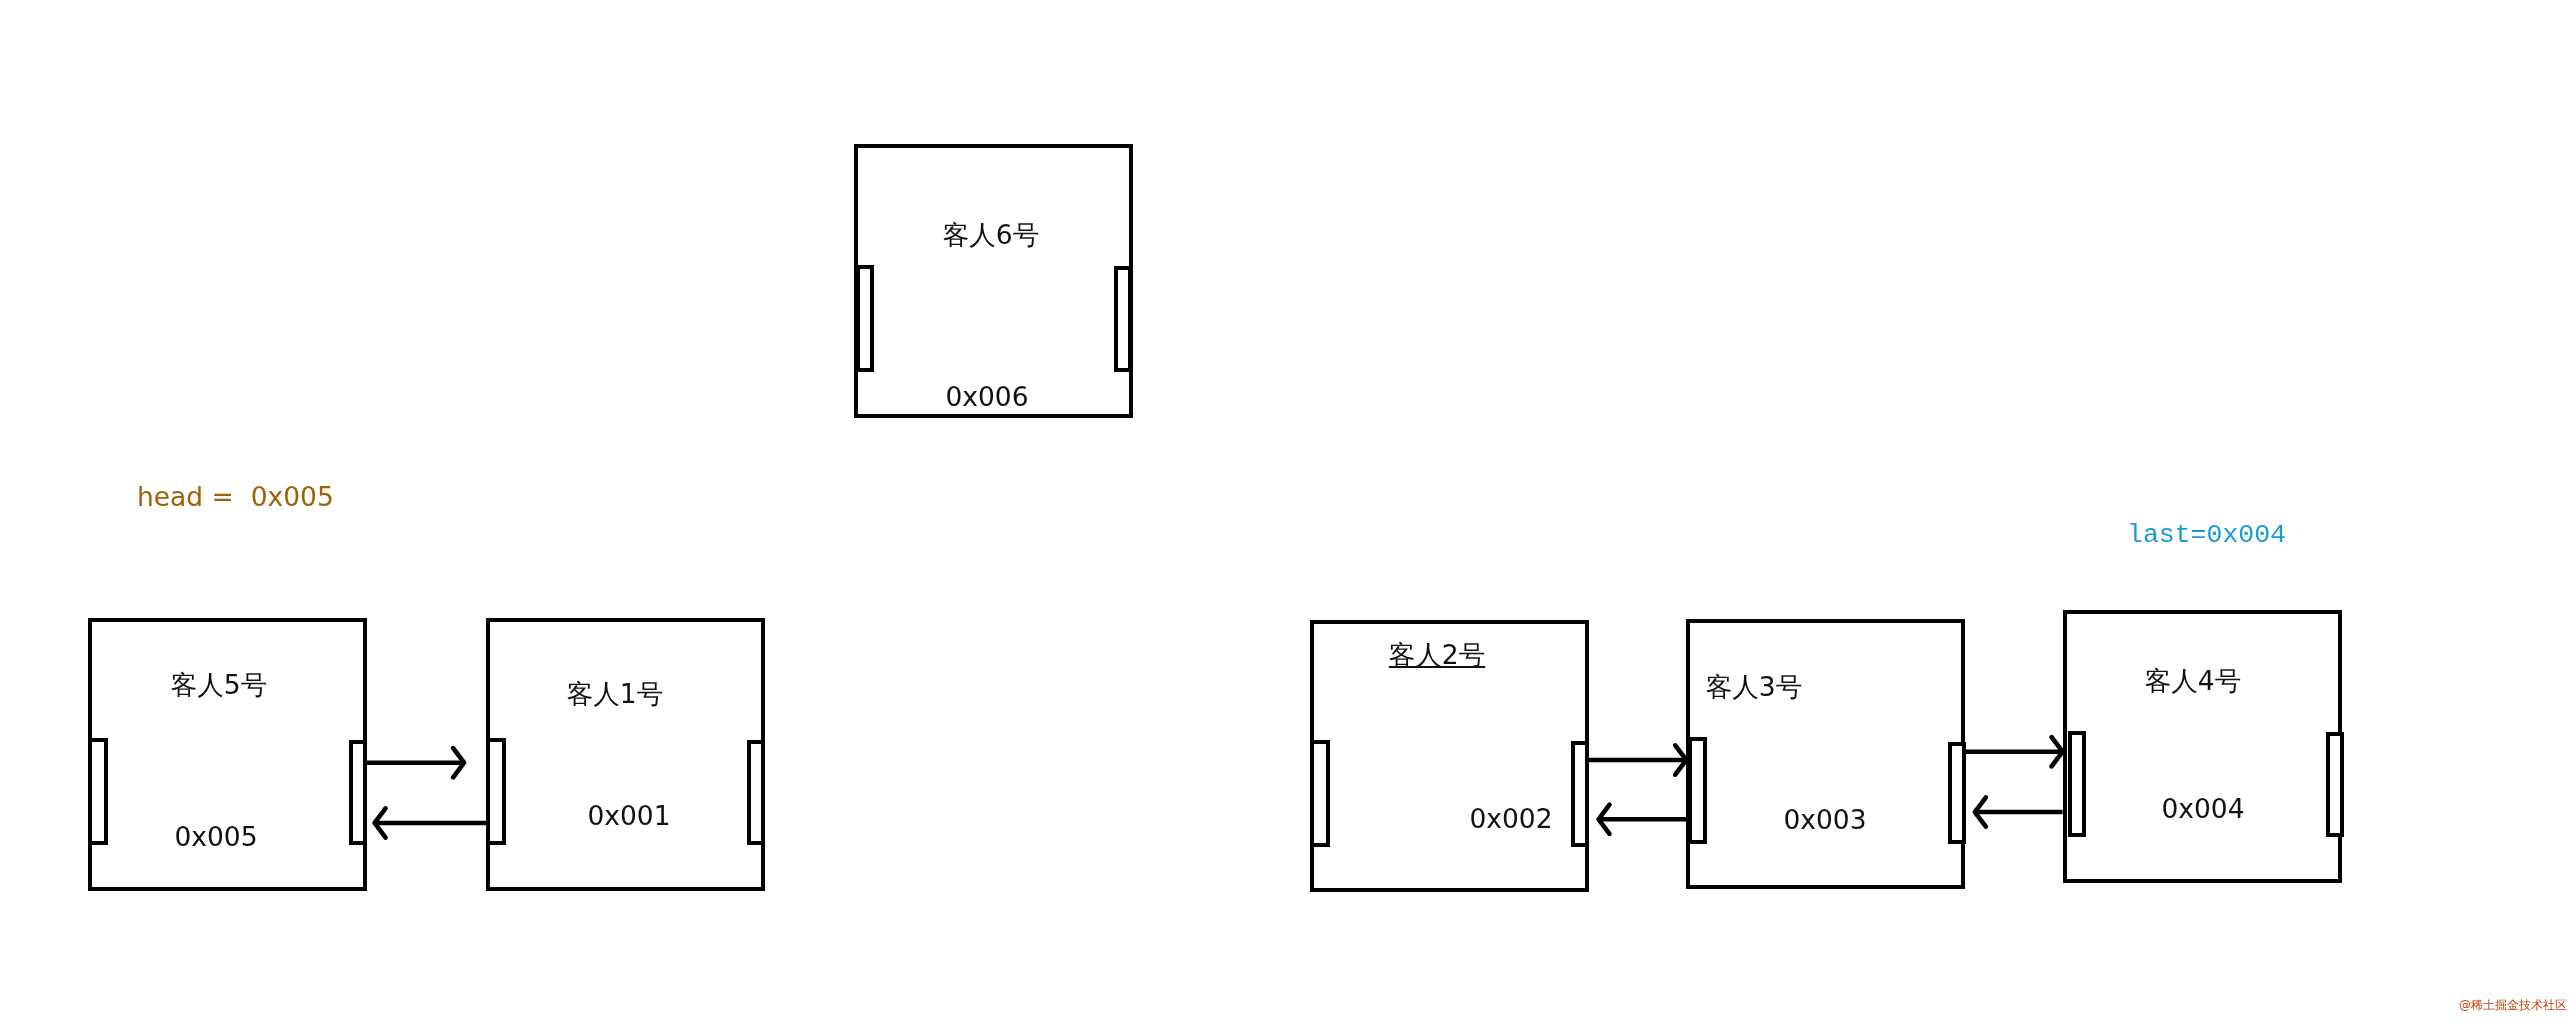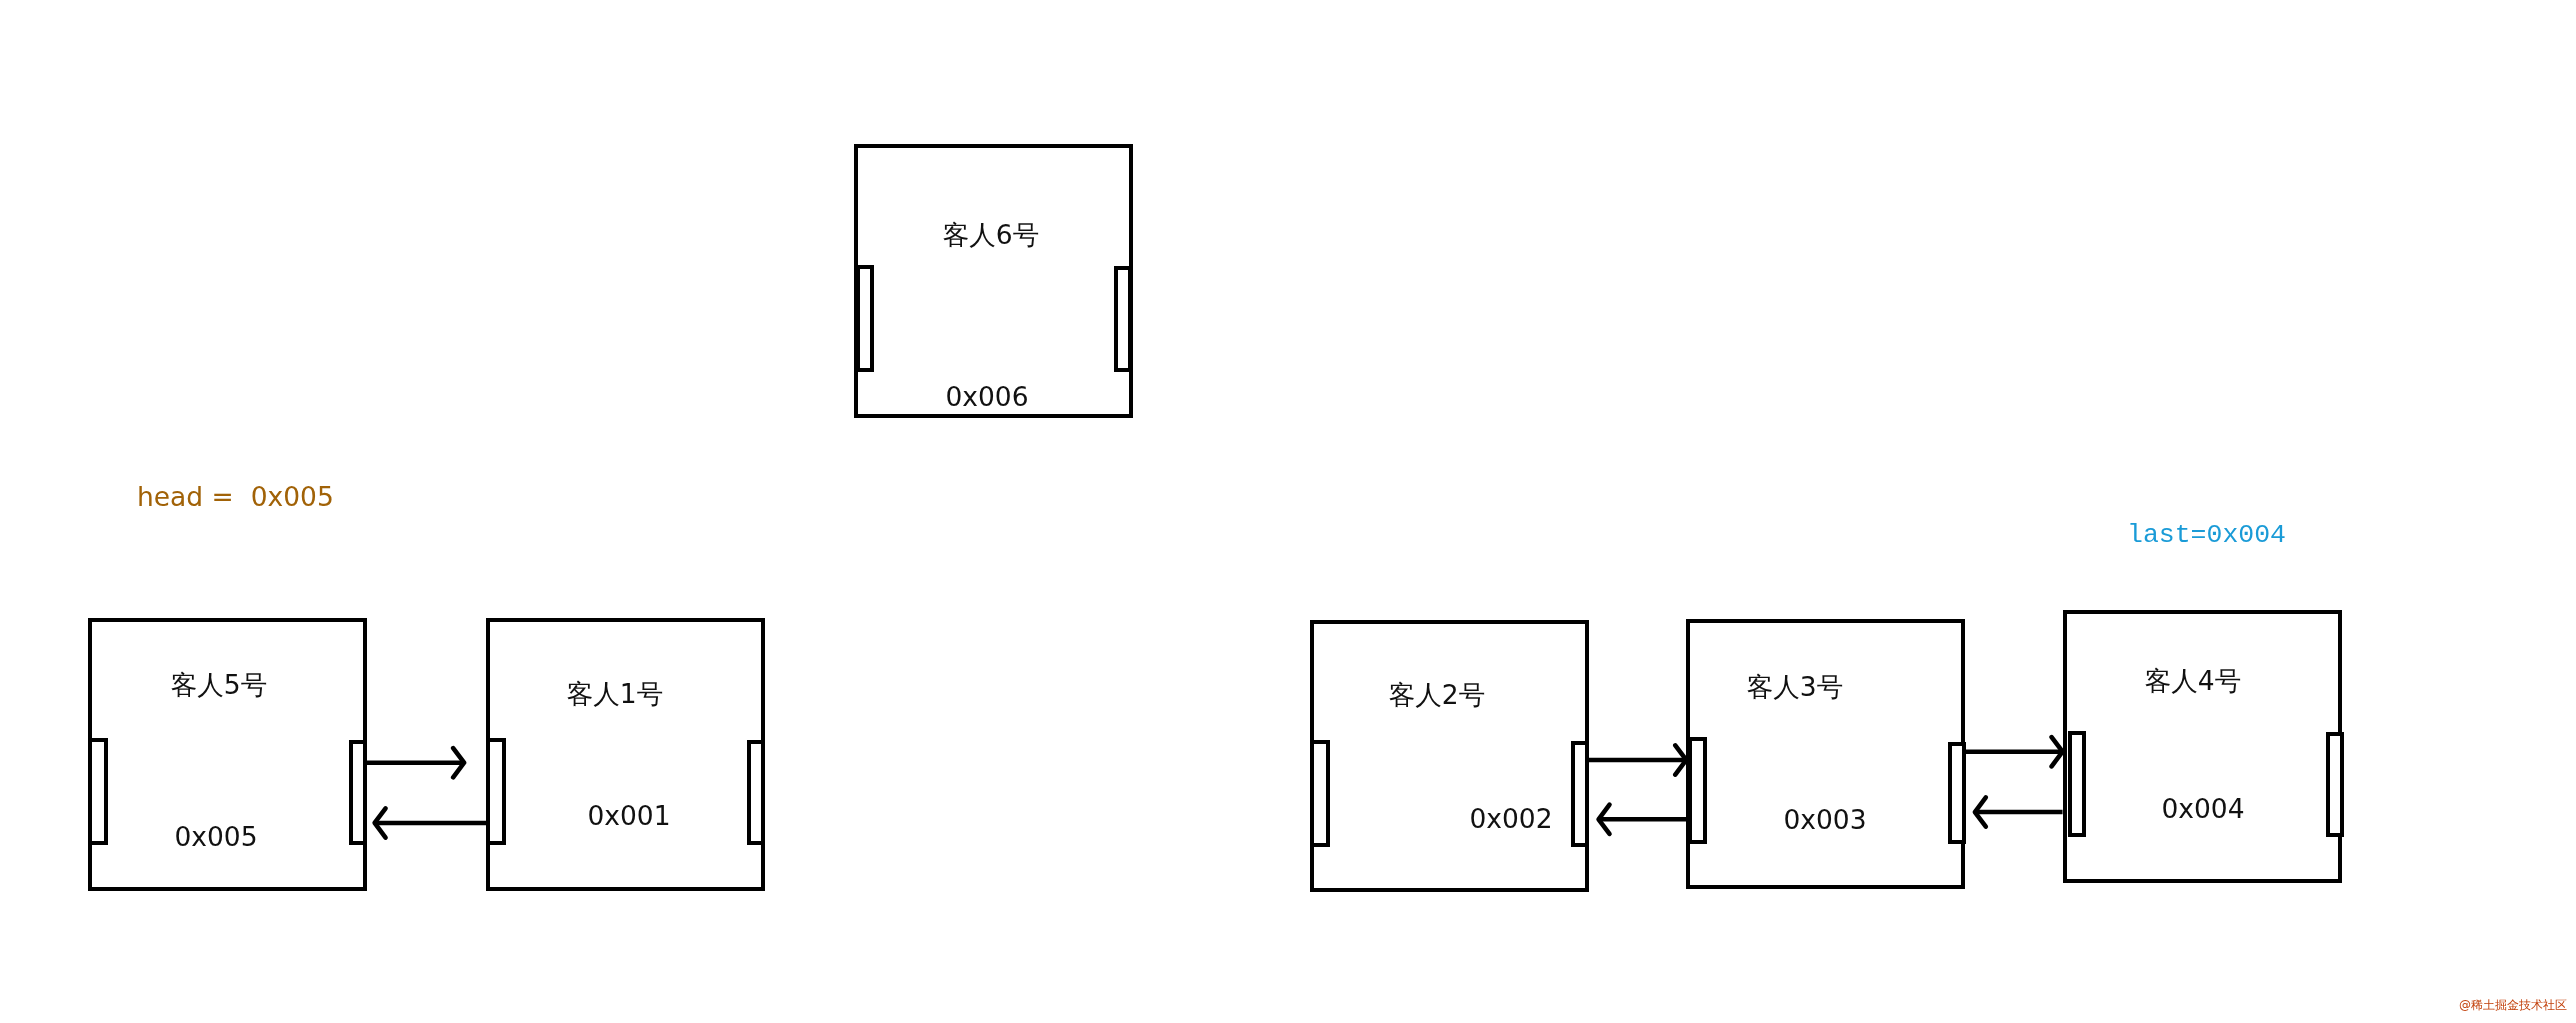--- a/index.html
+++ b/index.html
@@ -32,26 +32,26 @@
       <span class="title" style="left: 219px; top: 685px;">客人5号</span>
       <span class="addr" style="left: 216px; top: 836px;">0x005</span>
       <div class="node" style="left: 486px; top: 618px; width: 279px; height: 273px;"></div>
       <div class="handle" style="left: 486px; top: 738px; width: 20px; height: 107px;"></div>
       <div class="handle" style="left: 747px; top: 740px; width: 18px; height: 105px;"></div>
       <span class="title" style="left: 615px; top: 694px;">客人1号</span>
       <span class="addr" style="left: 629px; top: 815px;">0x001</span>
       <div class="node" style="left: 1310px; top: 620px; width: 279px; height: 272px;"></div>
       <div class="handle" style="left: 1310px; top: 740px; width: 20px; height: 107px;"></div>
       <div class="handle" style="left: 1571px; top: 741px; width: 18px; height: 106px;"></div>
-      <span class="title" style="left: 1437px; top: 695px;">客人2号</span>
+      <span class="title" style="left: 1437px; top: 655px; text-decoration: underline;">客人2号</span>
       <span class="addr" style="left: 1511px; top: 818px;">0x002</span>
       <div class="node" style="left: 1686px; top: 619px; width: 279px; height: 270px;"></div>
       <div class="handle" style="left: 1688px; top: 737px; width: 19px; height: 107px;"></div>
       <div class="handle" style="left: 1948px; top: 742px; width: 18px; height: 102px;"></div>
-      <span class="title" style="left: 1795px; top: 687px; text-align: right;">客人3号</span>
+      <span class="title" style="left: 1754px; top: 687px; text-align: right;">客人3号</span>
       <span class="addr" style="left: 1825px; top: 819px;">0x003</span>
       <div class="node" style="left: 2063px; top: 610px; width: 279px; height: 273px;"></div>
       <div class="handle" style="left: 2068px; top: 731px; width: 18px; height: 106px;"></div>
       <div class="handle" style="left: 2326px; top: 732px; width: 18px; height: 105px;"></div>
       <span class="title" style="left: 2193px; top: 681px;">客人4号</span>
       <span class="addr" style="left: 2203px; top: 808px;">0x004</span>
     </div>
 
   <svg class="arrows" id="arrows" width="2576" height="1023" viewBox="0 0 2820 1120">
       <g>

